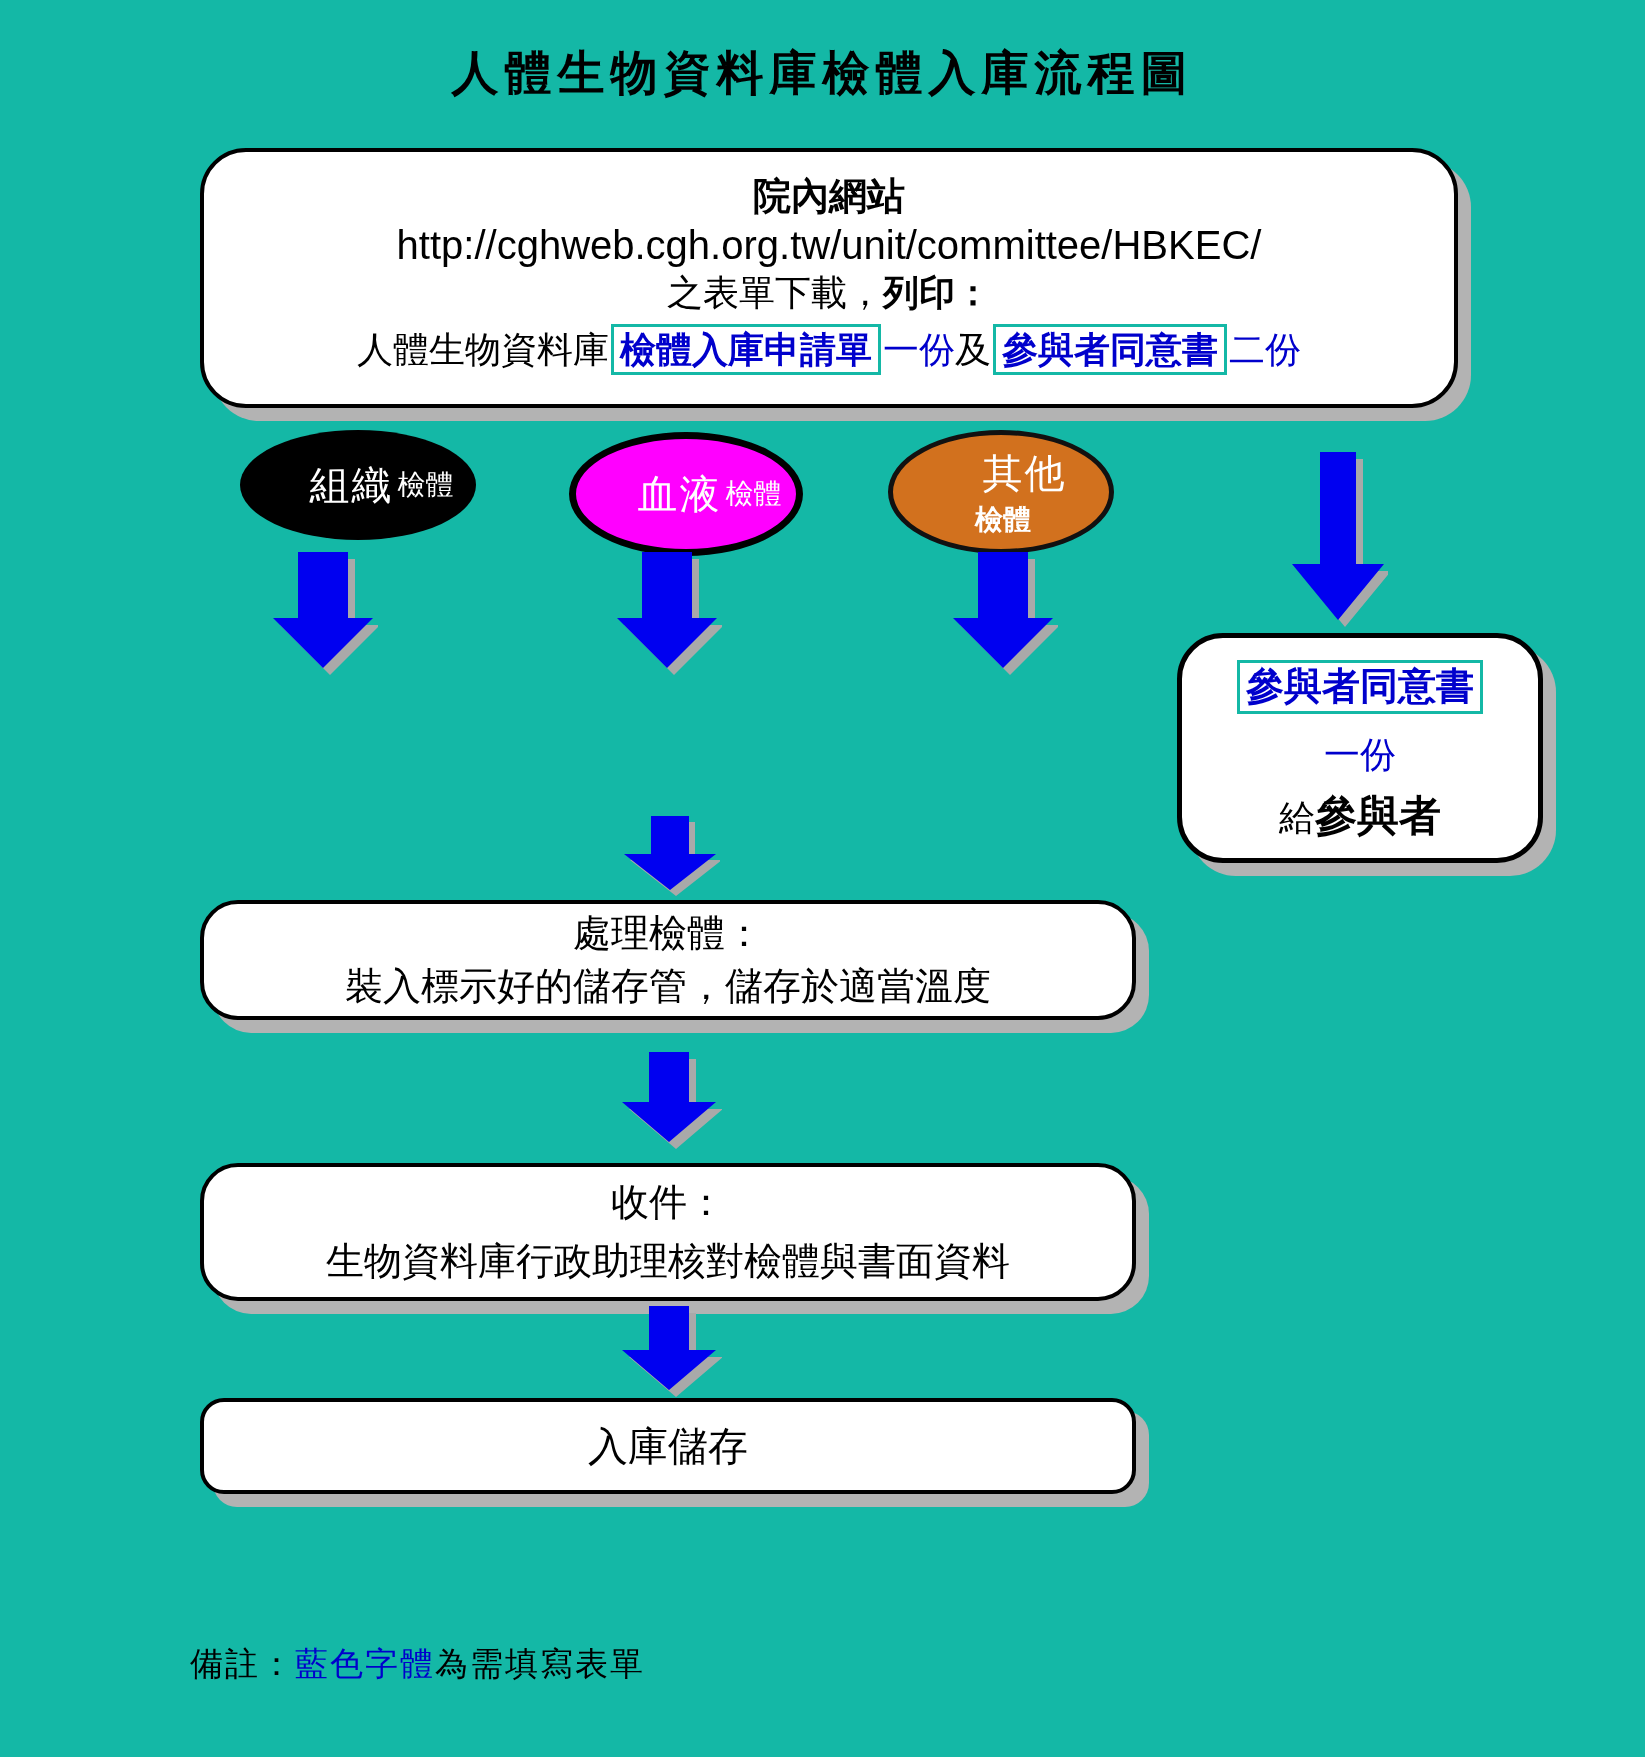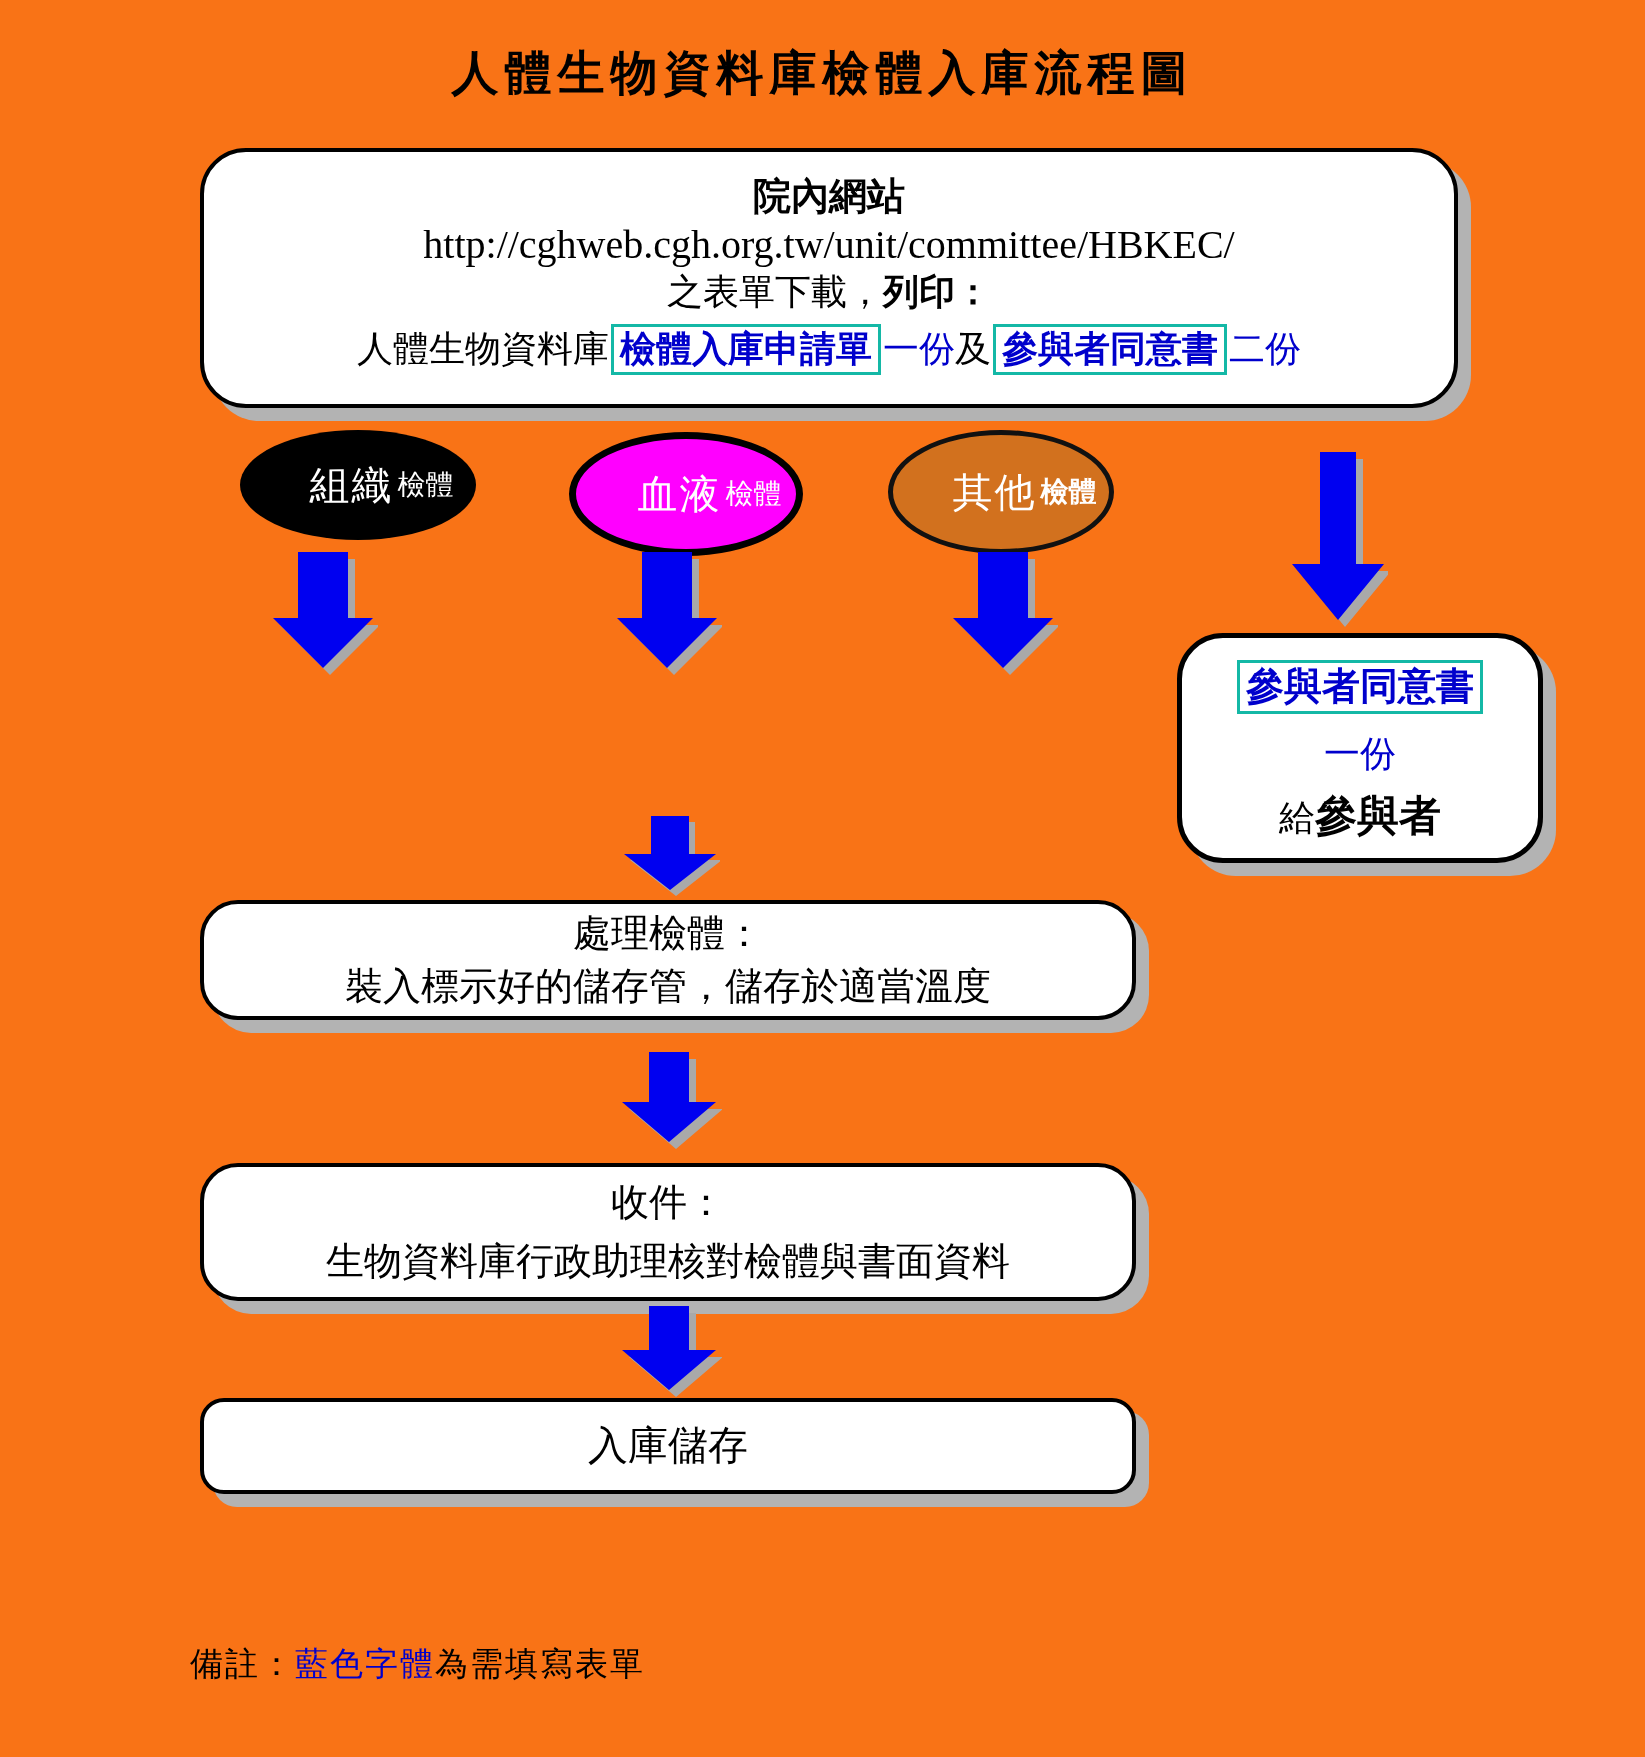--- a/index.html
+++ b/index.html
@@ -1,20 +1,20 @@
 <!DOCTYPE html>
 <html><head>
 <meta charset="utf-8">
 <style>
   html,body{margin:0;padding:0;background:#fff;}
   #canvas{
     position:relative;
     width:1645px;height:1757px;
-    background:#f97316;
-    font-family:Liberation Serif, serif;
+    background:#14b8a6;
+    font-family:Liberation Sans, sans-serif;
     color:#000;
     overflow:hidden;
   }
   .abs{position:absolute;}
 
   
   .title{
     left:0;top:42px;width:1645px;
     font-size:47px;font-weight:bold;
     letter-spacing:6px;
@@ -54,21 +54,21 @@
   
   .ellipse{
     border-radius:50%;
     display:flex;align-items:center;justify-content:center;
     color:#fff;box-sizing:border-box;
   }
   .ell-main{font-size:40px;letter-spacing:2px;margin-left:47px;}
   .ell-sub{font-size:28px;margin-left:4px;}
   .ell-tissue{left:240px;top:430px;width:236px;height:110px;background:#000;}
   .ell-blood{left:569px;top:432px;width:234px;height:124px;background:#FF00FF;border:7px solid #000000;}
-  .ell-other{left:888px;top:430px;width:226px;height:124px;background:#D2711E;border:5px solid #111;}
+  .ell-other{left:888px;top:430px;width:226px;height:124px;background:#D2711E;border:5px solid #111;flex-direction:column;}
   .ell-other .ell-sub{font-weight:bold;}
 
   
   svg.arr{display:block;}
 
   
   .note{left:190px;top:1642px;font-size:33px;letter-spacing:2px;}
 </style>
 </head>
 <body>

